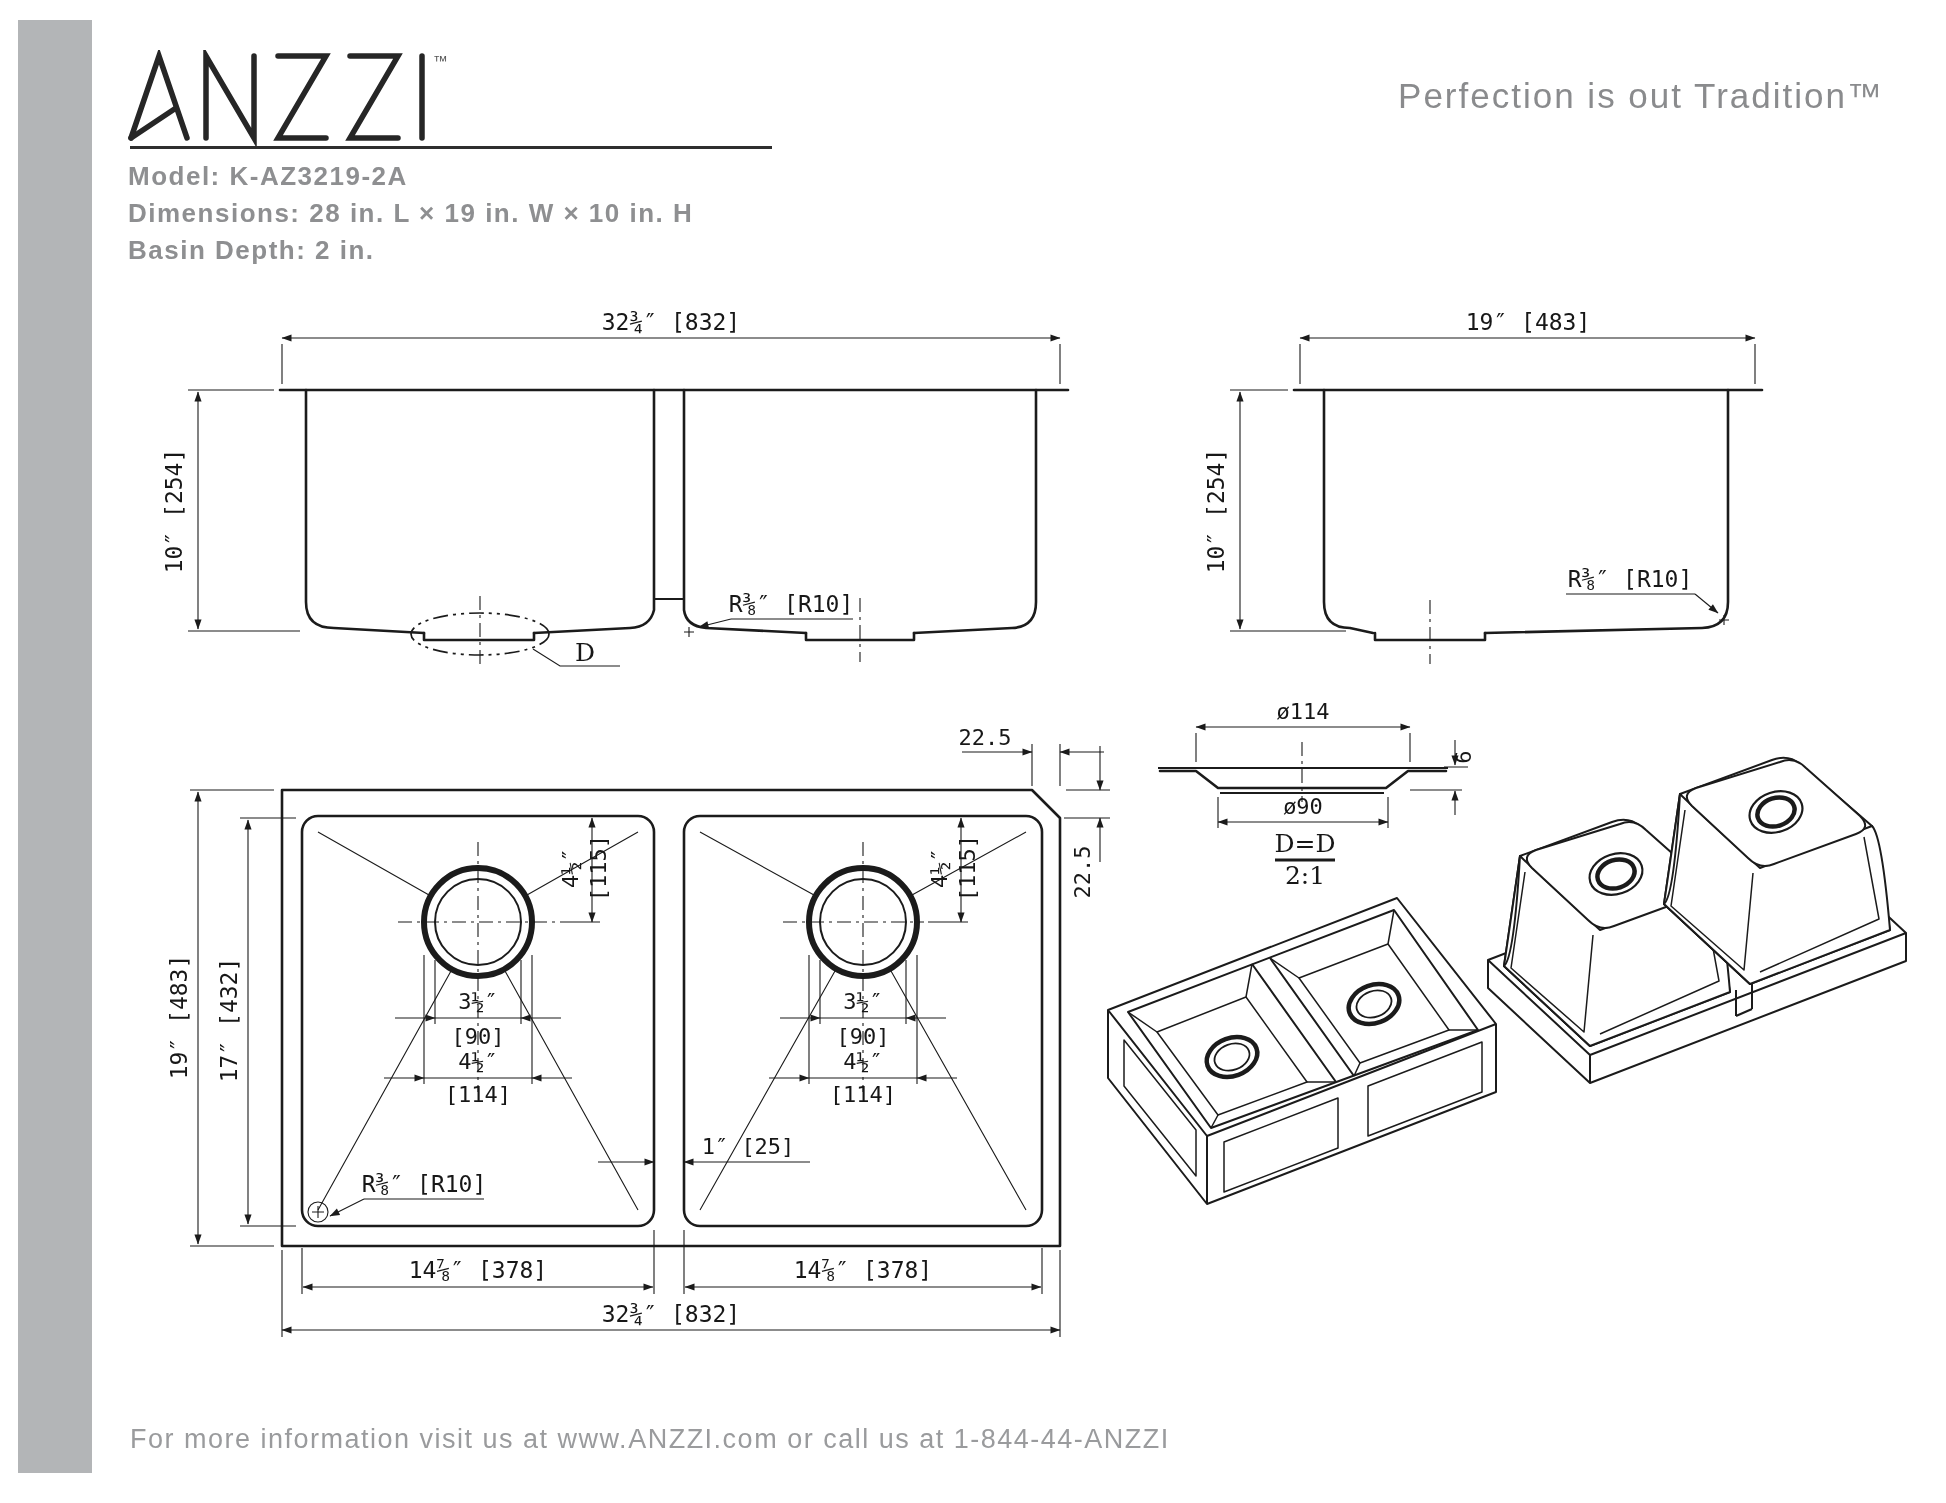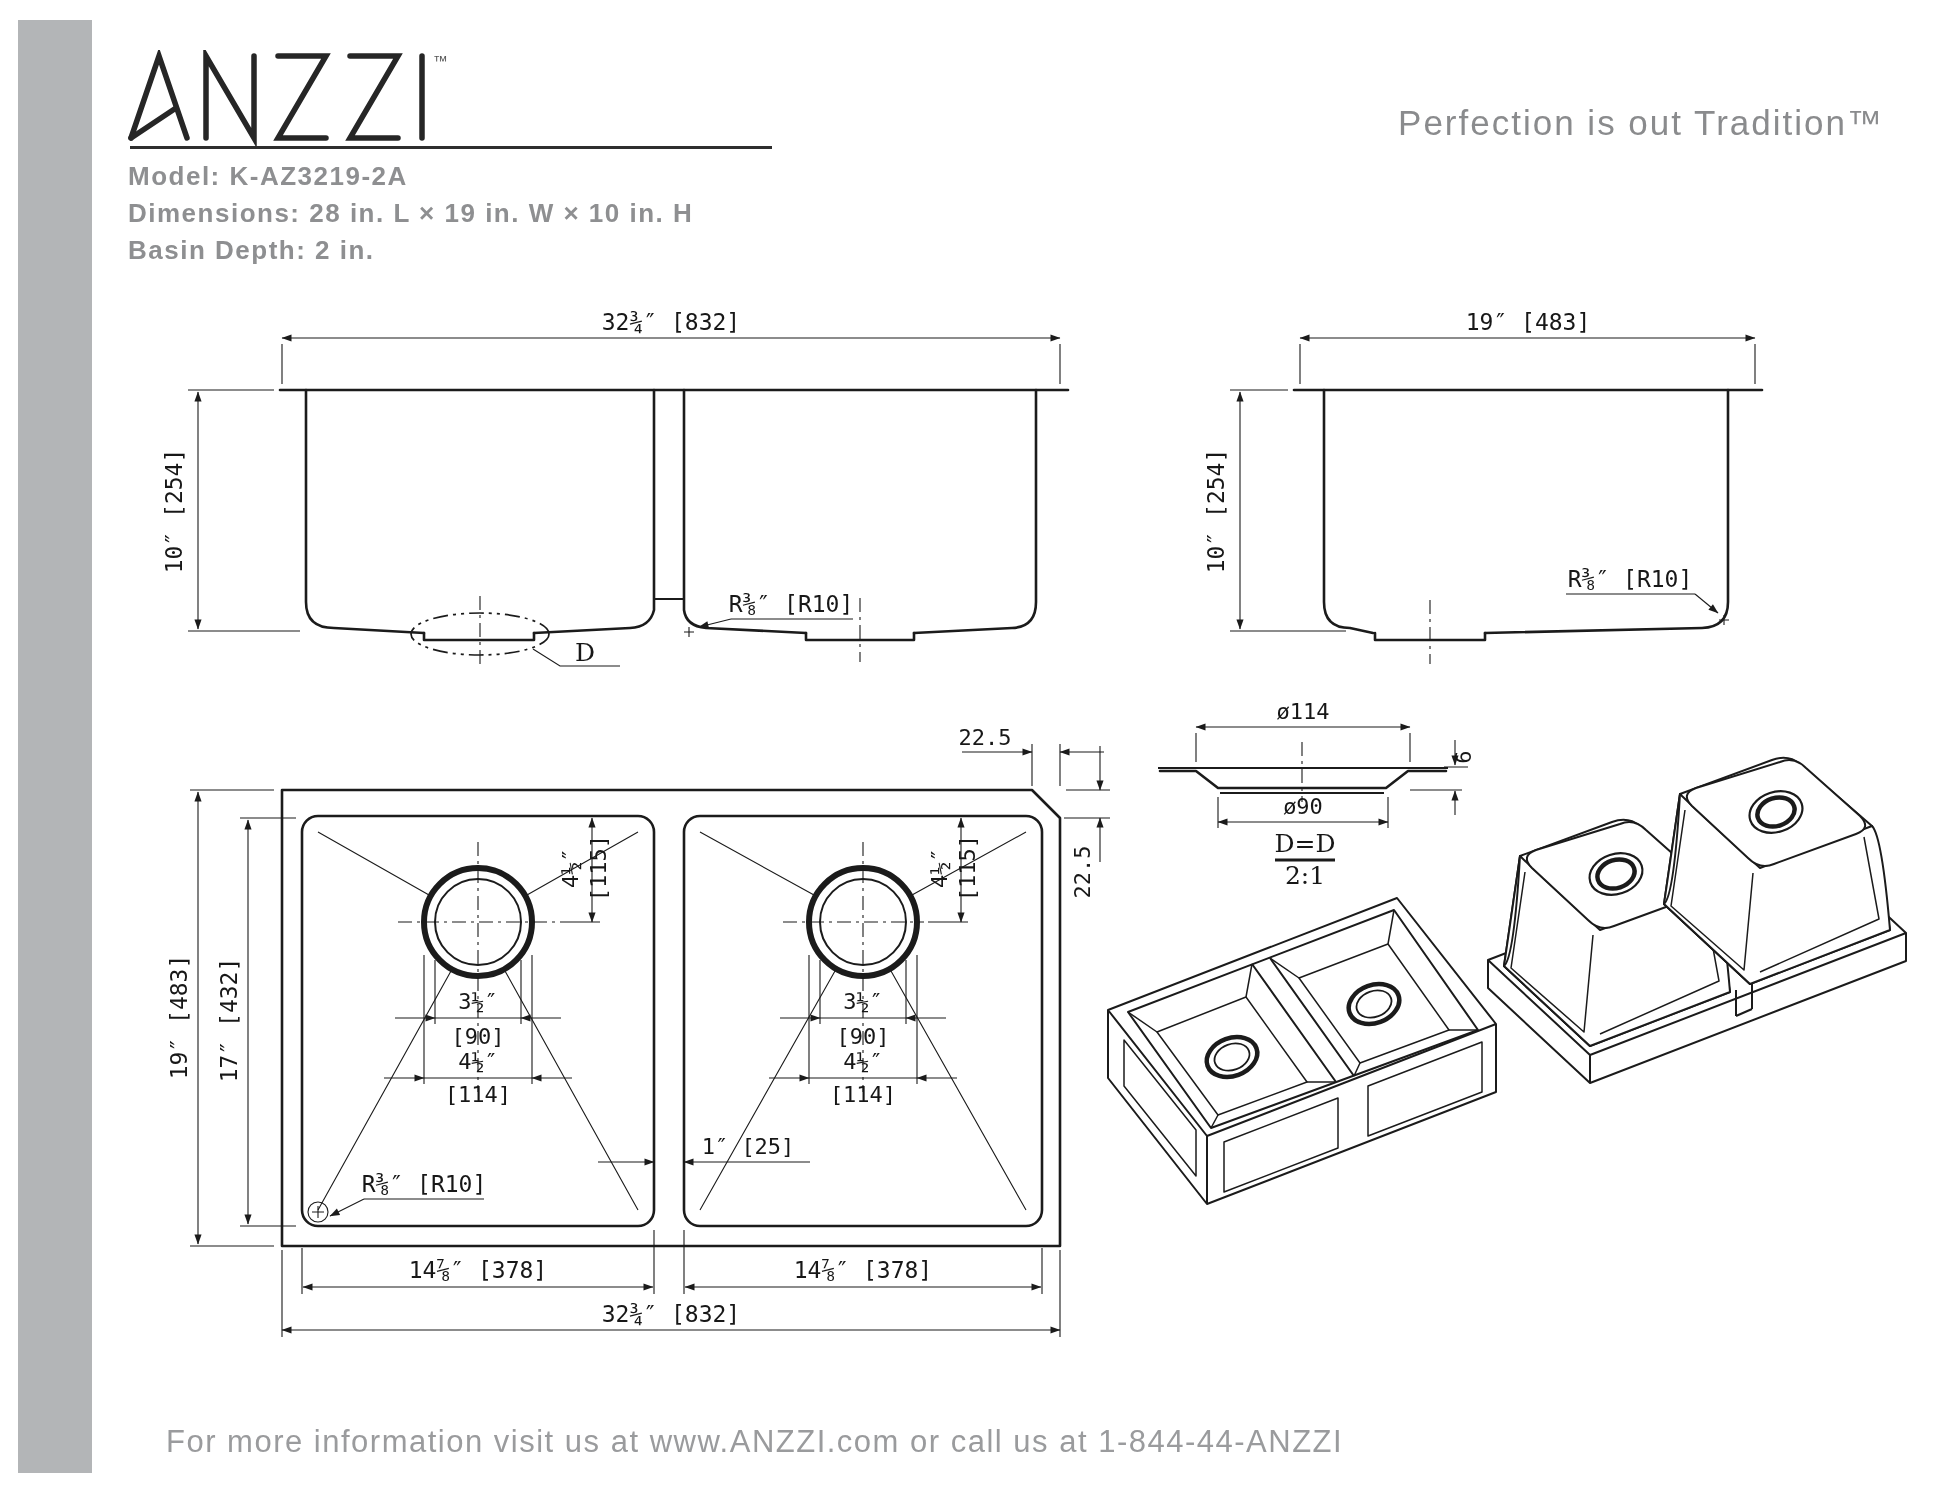--- a/index.html
+++ b/index.html
@@ -1,22 +1,22 @@
 <!DOCTYPE html>
 <html><head>
 <meta charset="utf-8">
 <style>
   html,body{margin:0;padding:0;background:#ffffff;}
   body{width:1946px;height:1503px;position:relative;font-family:"Liberation Sans",sans-serif;overflow:hidden;}
   .graybar{position:absolute;left:18px;top:20px;width:74px;height:1453px;background:#b3b5b7;}
   .hdr-logo{position:absolute;left:128px;top:50px;}
   .hdr-rule{position:absolute;left:130px;top:146px;width:642px;height:3px;background:#2e2e2e;}
   .hdr-info{position:absolute;left:128px;top:158px;color:#8e8f91;font-size:26px;line-height:37px;letter-spacing:1.5px;font-weight:700;}
-  .tagline{position:absolute;right:62px;top:103px;color:#8a8b8d;font-size:35px;letter-spacing:2px;font-weight:400;}
-  .footer{position:absolute;left:130px;top:1424px;color:#9a9b9d;font-size:31px;letter-spacing:1.5px;margin-left:36px;}
+  .tagline{position:absolute;right:62px;top:76px;color:#8a8b8d;font-size:35px;letter-spacing:2px;font-weight:400;}
+  .footer{position:absolute;left:130px;top:1424px;color:#9a9b9d;font-size:27px;letter-spacing:1.5px;}
   svg text{user-select:none;}
   .dt{font-family:"DejaVu Sans Mono",monospace;font-size:23px;fill:#171717;text-anchor:middle;}
   .dts{font-family:"DejaVu Sans Mono",monospace;font-size:22px;fill:#171717;text-anchor:middle;}
   .ser{font-family:"DejaVu Serif",serif;font-size:25px;fill:#171717;text-anchor:middle;}
   .ln{stroke:#1b1b1b;stroke-width:2.6;fill:none;stroke-linejoin:round;stroke-linecap:round;}
   .l2{stroke:#1b1b1b;stroke-width:2;fill:none;stroke-linejoin:round;}
   .tn{stroke:#1b1b1b;stroke-width:1.1;fill:none;}
   .cl{stroke:#1b1b1b;stroke-width:1.1;fill:none;stroke-dasharray:14 5 3 5;}
   .det{stroke:#1b1b1b;stroke-width:1.7;fill:none;stroke-dasharray:15 5 3 5 3 5;}
   .wf{fill:#ffffff;}

